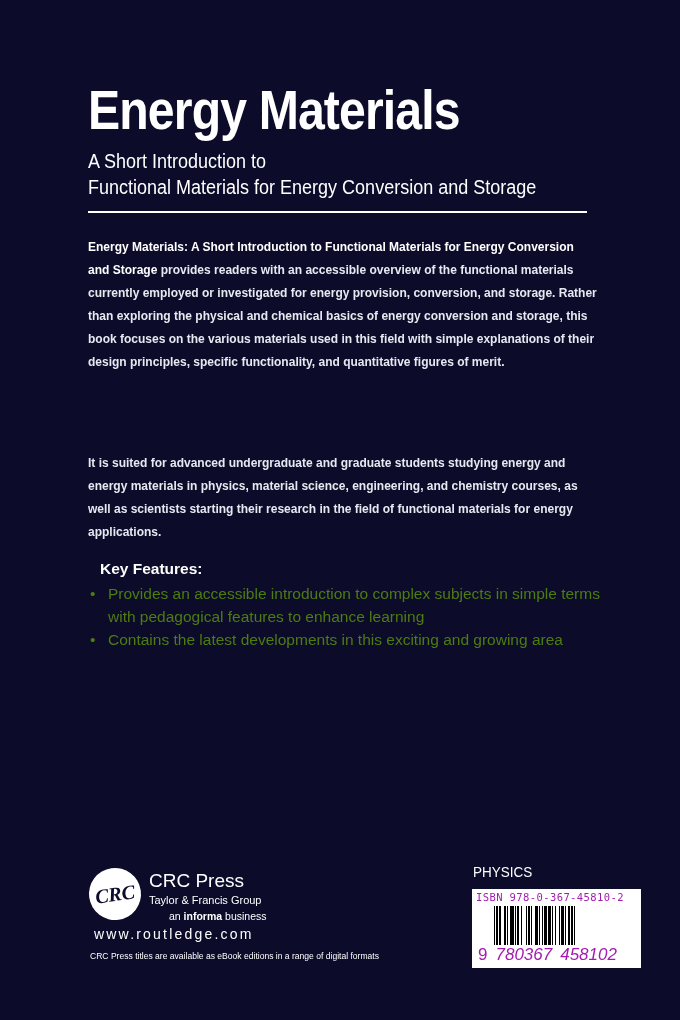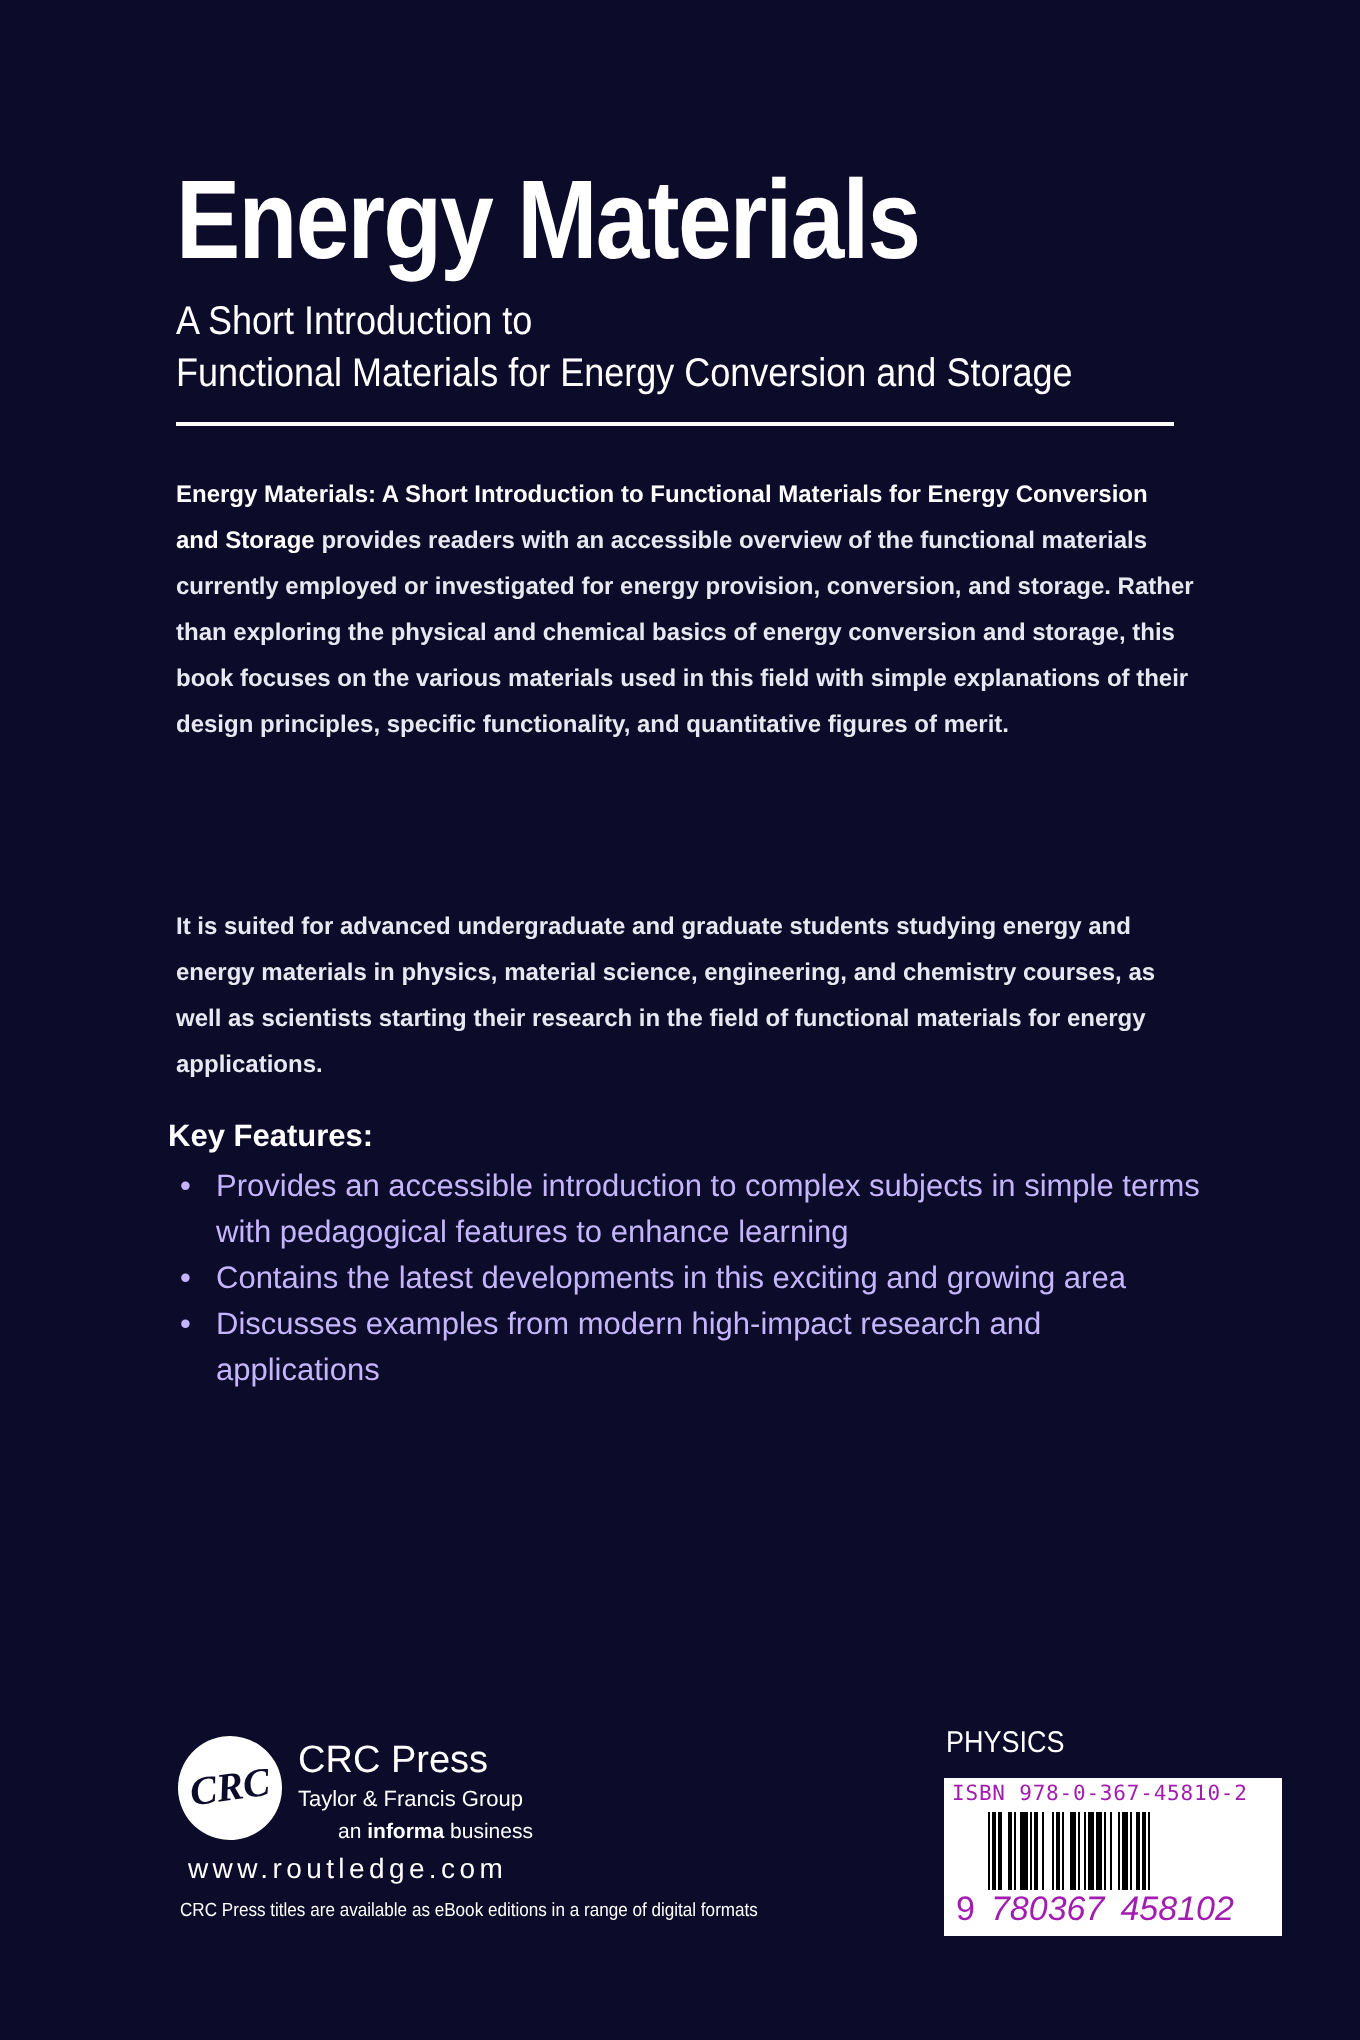--- a/index.html
+++ b/index.html
@@ -20,22 +20,22 @@
     }
     .rule { position:absolute; left:88px; top:211px; width:499px; height:2px; background:#fff; }
     .para {
       position:absolute; left:88px; width:510px; font-size:12px; line-height:23px;
       color:#e8e8f0;
       font-weight:bold;
     }
     .para b { color:#fff; }
     .p1 { top:236px; }
     .p2 { top:452px; }
-    .kf-title { position:absolute; left:84px; top:560px; font-weight:bold; font-size:15.5px; }
-    .kf-list { position:absolute; left:88px; top:582px; width:512px; margin:0; padding:0; list-style:none; font-size:15.5px; line-height:23px; color:#c4b5fd; }
+    .kf-title { position:absolute; left:100px; top:560px; font-weight:bold; font-size:15.5px; }
+    .kf-list { position:absolute; left:88px; top:582px; width:512px; margin:0; padding:0; list-style:none; font-size:15.5px; line-height:23px; color:#4d7c0f; }
     .kf-list li { position:relative; padding-left:20px; }
     .kf-list li::before { content:"•"; position:absolute; left:2px; top:0; }
     .logo-circle {
       position:absolute; left:89px; top:868px; width:52px; height:52px; border-radius:50%;
       background:#fff; color:#0c0b2a; font-family:"Liberation Serif", serif; font-style:italic;
       font-weight:bold; font-size:20px; display:flex; align-items:center; justify-content:center;
       transform:rotate(-8deg);
     }
     .crc-name { position:absolute; left:149px; top:870px; font-size:19px; }
     .crc-group { position:absolute; left:149px; top:894px; font-size:11px; }
@@ -64,21 +64,20 @@
 <div class="rule"></div>
 
 <div class="para p1"><b>Energy Materials: A Short Introduction to Functional Materials for Energy Conversion and Storage</b><span> provides readers with an accessible overview of the functional materials currently employed or investigated for energy provision, conversion, and storage. Rather than exploring the physical and chemical basics of energy conversion and storage, this book focuses on the various materials used in this field with simple explanations of their design principles, specific functionality, and quantitative figures of merit.</span></div>
 
 <div class="para p2">It is suited for advanced undergraduate and graduate students studying energy and energy materials in physics, material science, engineering, and chemistry courses, as well as scientists starting their research in the field of functional materials for energy applications.</div>
 
 <div class="kf-title">Key Features:</div>
 <ul class="kf-list">
   <li>Provides an accessible introduction to complex subjects in simple terms with pedagogical features to enhance learning</li>
   <li>Contains the latest developments in this exciting and growing area</li>
-  <li>Discusses examples from modern high-impact research and applications</li>
 </ul>
 
 <div class="logo-circle">CRC</div>
 <div class="crc-name">CRC Press</div>
 <div class="crc-group">Taylor &amp; Francis Group</div>
 <div class="crc-informa"><span>an </span><b>informa</b><span> business</span></div>
 <div class="website">www.routledge.com</div>
 <div class="ebook">CRC Press titles are available as eBook editions in a range of digital formats</div>
 
 <div class="physics">PHYSICS</div>

